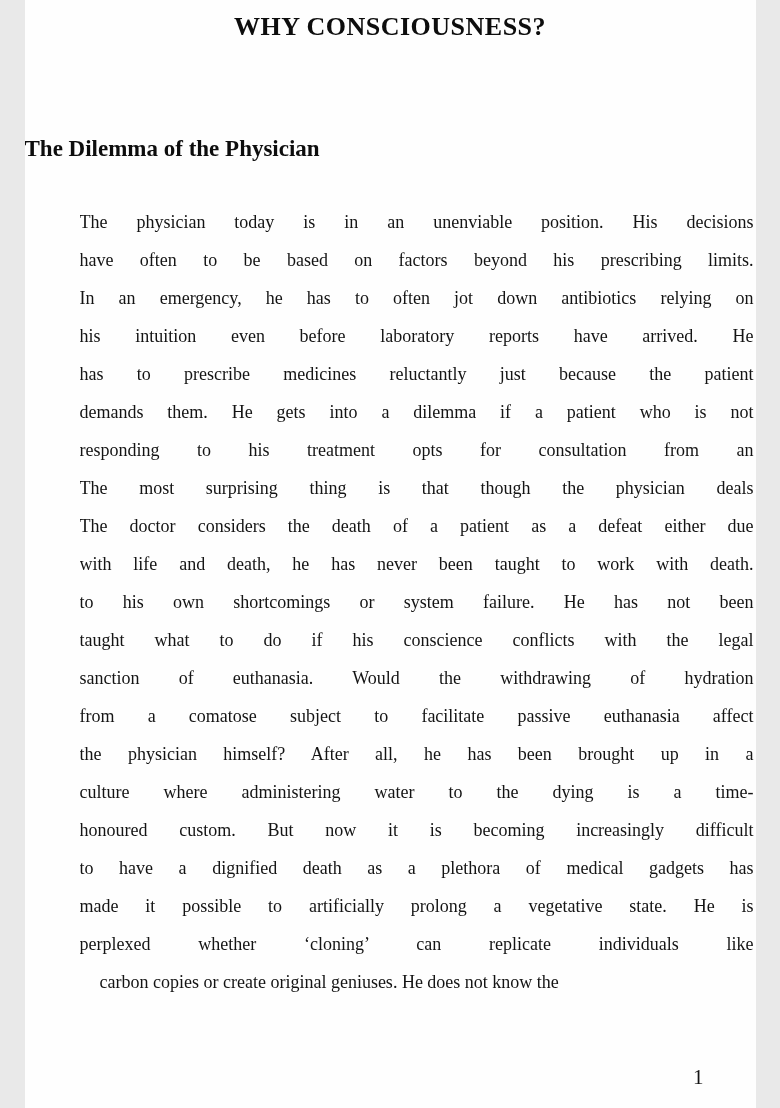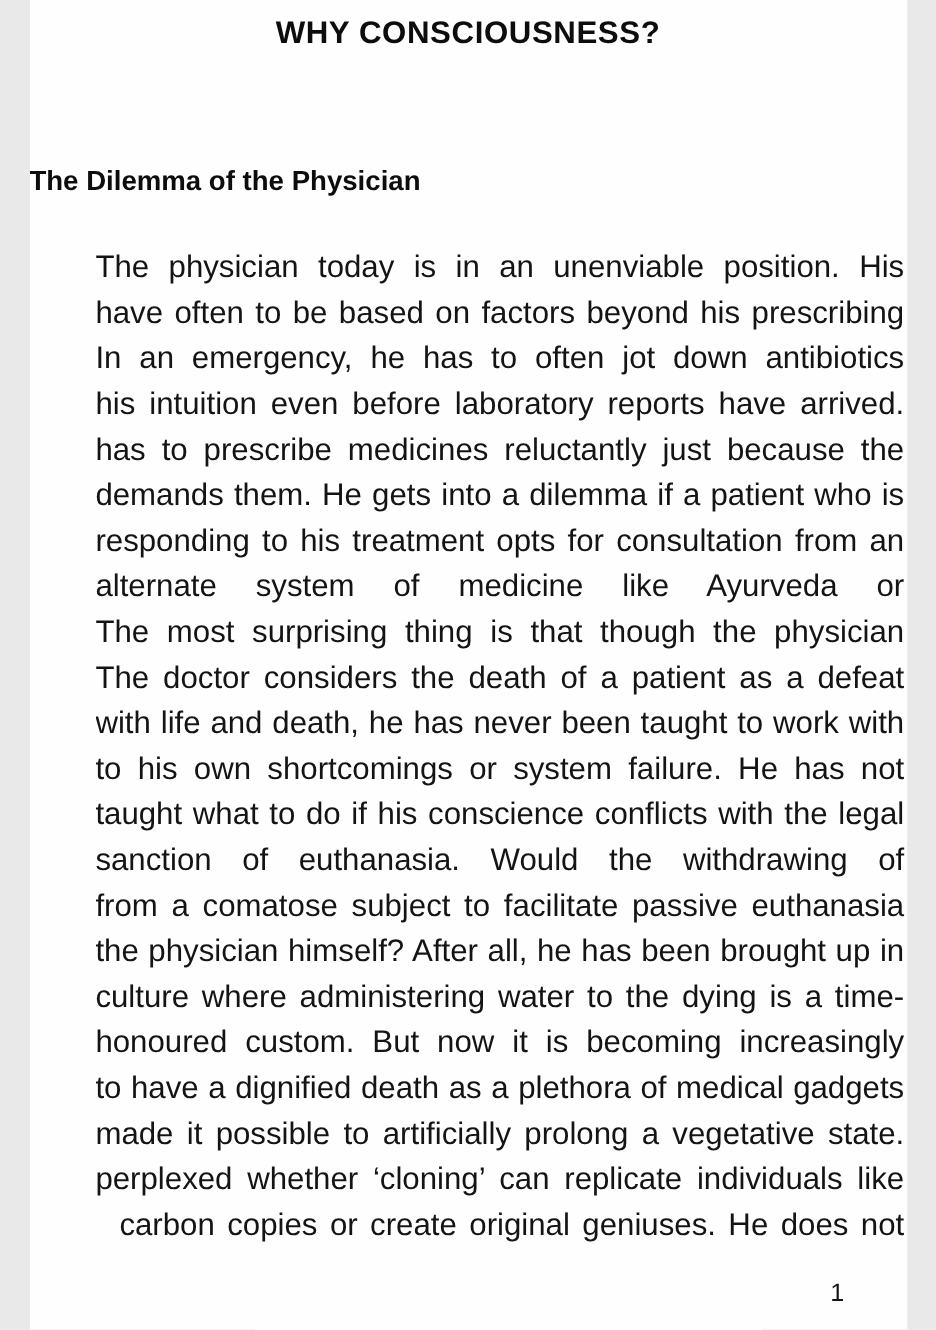--- a/index.html
+++ b/index.html
@@ -7,21 +7,21 @@
     padding: 0;
     background: #e9e9e9;
   }
   .page {
     position: relative;
     width: 731px;
     height: 1108px;
     margin: 0 auto;
     background: #fefefe;
     color: #111;
-    font-family: Liberation Sans, sans-serif;
+    font-family: Liberation Serif, serif;
     overflow: hidden;
     box-sizing: border-box;
   }
   .chapter-title {
     margin: 0;
     padding-top: 12px;
     text-align: center;
     font-size: 26px;
     font-weight: bold;
     letter-spacing: 0.5px;
@@ -33,21 +33,21 @@
     text-align: left;
     font-size: 23px;
     font-weight: bold;
     color: #0d0d0d;
   }
   .bodytext {
     position: absolute;
     left: 55px;
     top: 203px;
     width: 674px;
-    font-size: 26px;
+    font-size: 18px;
     line-height: 38px;
     color: #141414;
   }
   .bodytext .line {
     text-align: justify;
     text-align-last: justify;
     white-space: normal;
     height: 38px;
     overflow: hidden;
   }
@@ -73,21 +73,20 @@
   <h2 class="section-heading">The Dilemma of the Physician</h2>
 
   <div class="bodytext">
       <div class="line">The physician today is in an unenviable position. His decisions</div>
       <div class="line">have often to be based on factors beyond his prescribing limits.</div>
       <div class="line">In an emergency, he has to often jot down antibiotics relying on</div>
       <div class="line">his intuition even before laboratory reports have arrived. He</div>
       <div class="line">has to prescribe medicines reluctantly just because the patient</div>
       <div class="line">demands them. He gets into a dilemma if a patient who is not</div>
       <div class="line">responding to his treatment opts for consultation from an</div>
-      <div class="line">alternate system of medicine like Ayurveda or Homeopathy.</div>
       <div class="line">The most surprising thing is that though the physician deals</div>
       <div class="line">The doctor considers the death of a patient as a defeat either due</div>
       <div class="line">with life and death, he has never been taught to work with death.</div>
       <div class="line">to his own shortcomings or system failure. He has not been</div>
       <div class="line">taught what to do if his conscience conflicts with the legal</div>
       <div class="line">sanction of euthanasia. Would the withdrawing of hydration</div>
       <div class="line">from a comatose subject to facilitate passive euthanasia affect</div>
       <div class="line">the physician himself? After all, he has been brought up in a</div>
       <div class="line">culture where administering water to the dying is a time-</div>
       <div class="line">honoured custom. But now it is becoming increasingly difficult</div>

